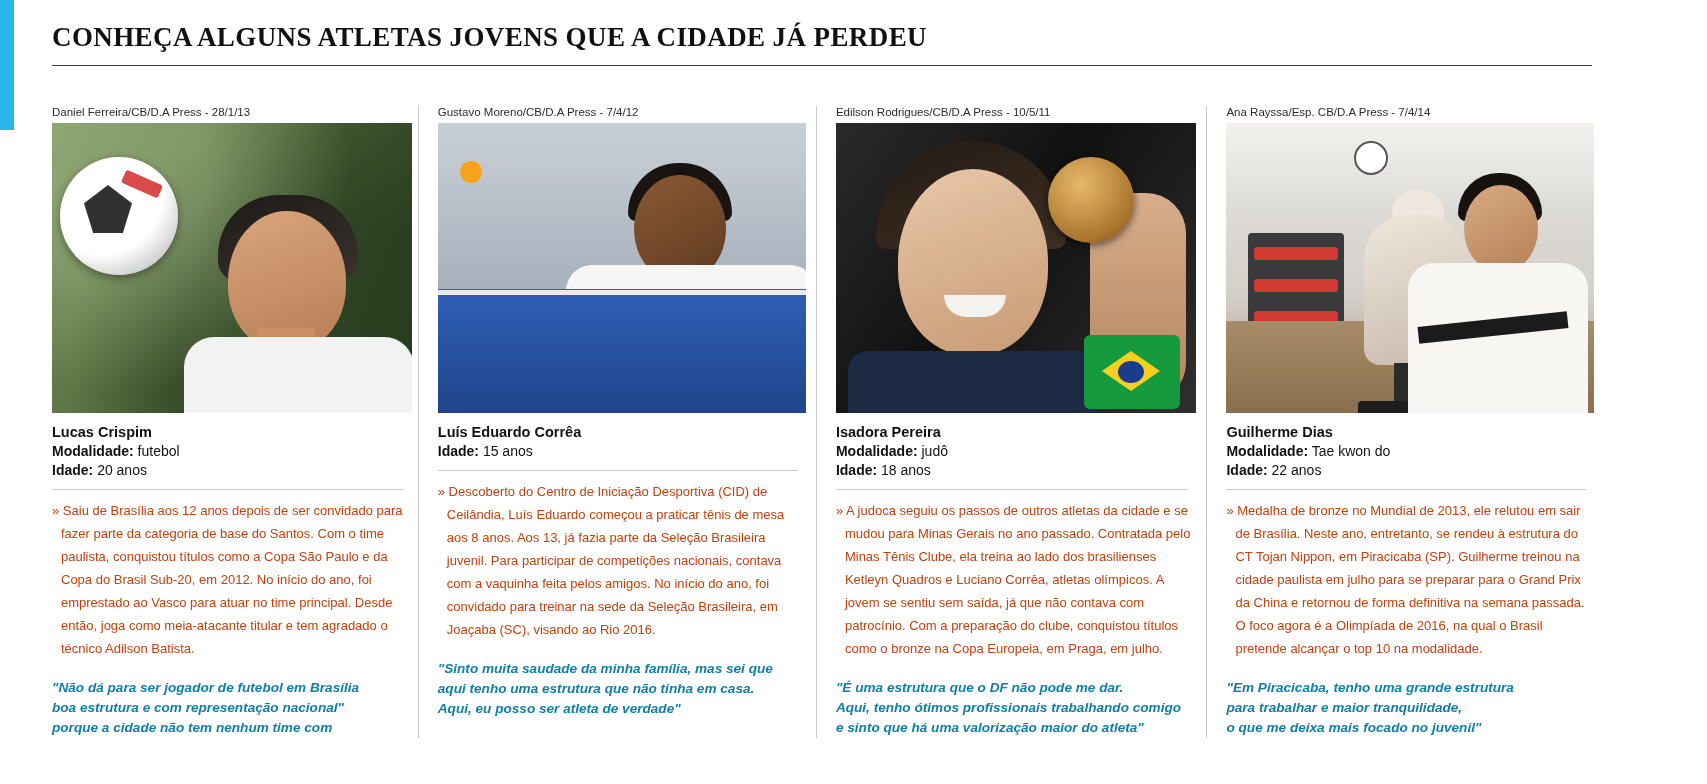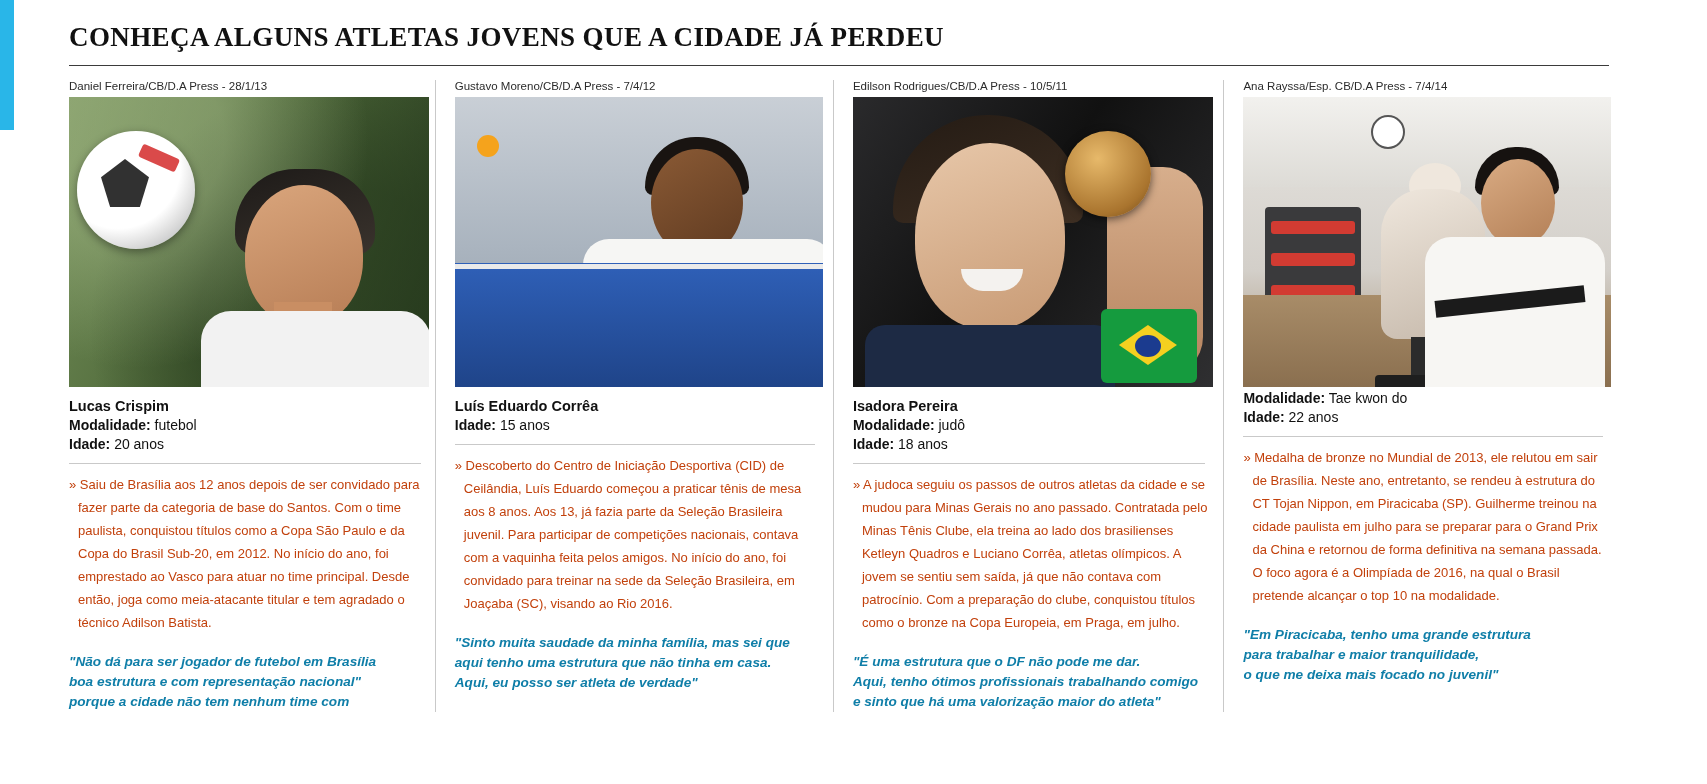--- a/index.html
+++ b/index.html
@@ -13,21 +13,21 @@
   }
   
   .accent-bar{
     position:absolute;
     left:0px;top:0px;
     width:14px;height:130px;
     background:#29b6e8;
   }
   .page{
     position:absolute;
-    left:69px;top:0;
+    left:52px;top:0;
     width:1600px;height:784px;
   }
   .headline{
     font-family:"Liberation Serif", serif;
     font-weight:bold;
     font-size:27px;
     letter-spacing:0.4px;
     color:#111;
     padding-top:22px;
     margin:0 0 0 0;
@@ -40,20 +40,21 @@
   }
   .columns{
     display:flex;
     margin-top:14px;
     width:1545px;
   }
   .col{
     width:385px;
     position:relative;
     padding-right:0px;
+    margin-top:26px;
   }
   .col + .col{
     border-left:1px solid #c9c9c9;
     padding-left:19px;
     margin-left:0px;
   }
   .col.c1{width:385px;}
   .col.c2{width:398px;}
   .col.c3{width:390px;}
   .col.c4{width:390px;}
@@ -301,20 +302,21 @@
         <div class="floor"></div>
         <div class="dummy-head"></div>
         <div class="dummy"></div>
         <div class="stand"></div>
         <div class="base"></div>
         <div class="ath-hair"></div>
         <div class="ath-head"></div>
         <div class="dobok"></div>
         <div class="belt"></div>
       </div>
+      <div class="name">Guilherme Dias</div>
       <div class="field">
         <b>Modalidade:</b>
         <span>Tae kwon do</span>
       </div>
       <div class="field">
         <b>Idade:</b>
         <span>22 anos</span>
       </div>
       <div class="sep"></div>
       <div class="body-text">» Medalha de bronze no Mundial de 2013, ele relutou em sair de Brasília. Neste ano, entretanto, se rendeu à estrutura do CT Tojan Nippon, em Piracicaba (SP). Guilherme treinou na cidade paulista em julho para se preparar para o Grand Prix da China e retornou de forma definitiva na semana passada. O foco agora é a Olimpíada de 2016, na qual o Brasil pretende alcançar o top 10 na modalidade.</div>

